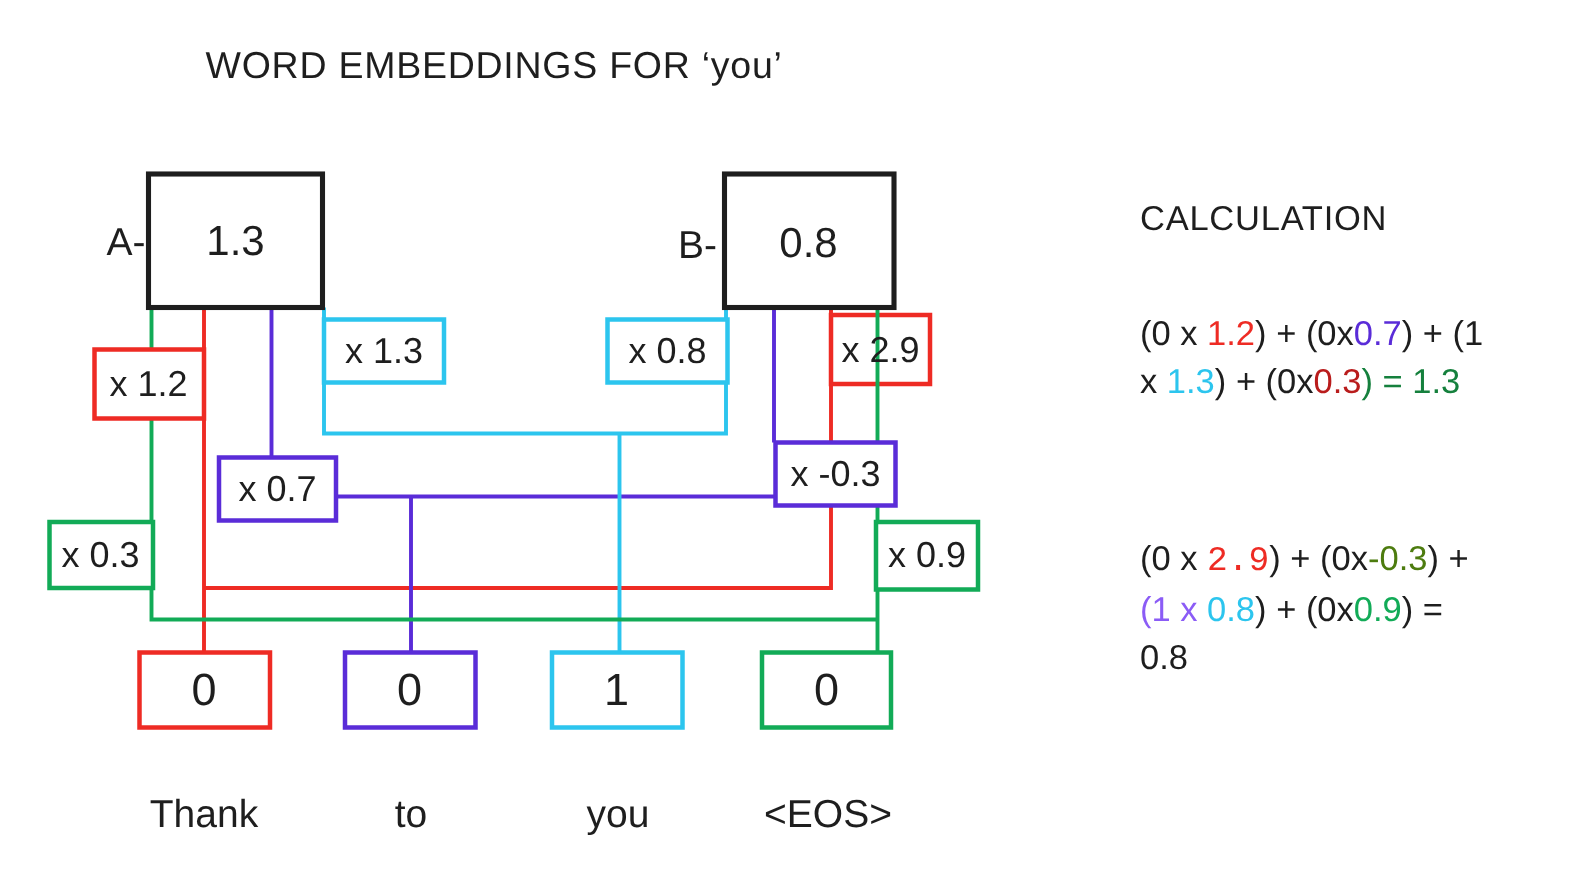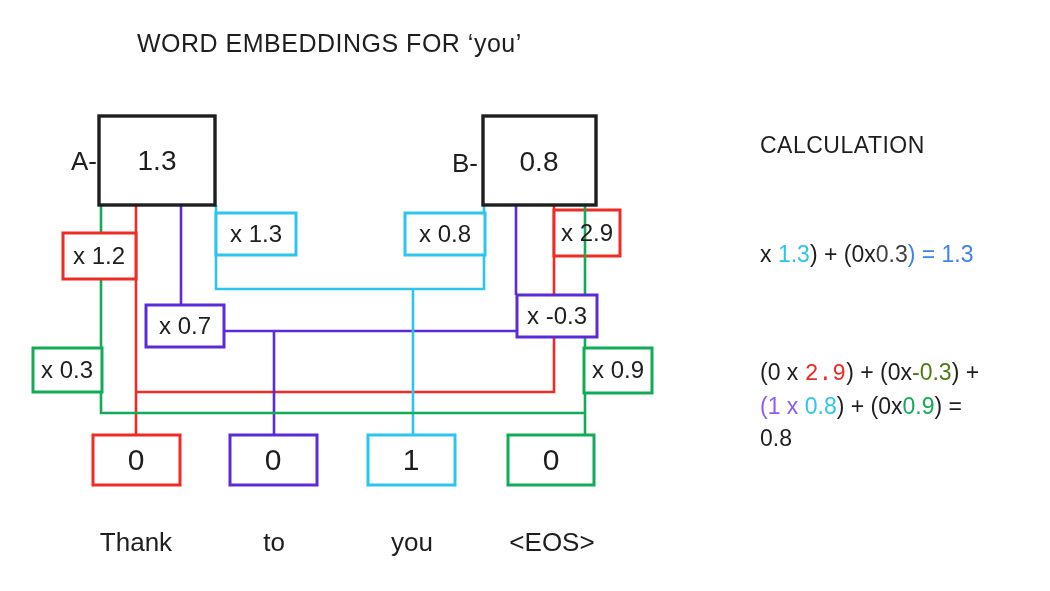--- a/index.html
+++ b/index.html
@@ -70,22 +70,22 @@
     <text x="274" y="551" font-size="26" text-anchor="middle">to</text>
     <text x="412" y="551" font-size="26" text-anchor="middle">you</text>
     <text x="552" y="551" font-size="26" text-anchor="middle">&lt;EOS&gt;</text>
   </svg>
 
   
   <div class="calc">
     <div class="calc-heading">CALCULATION</div>
 
     <p class="formula">
-      <br>
-      <span class="fline"><span style="color: rgb(30, 30, 30);">x </span><span style="color: rgb(44, 197, 238);">1.3</span><span style="color: rgb(30, 30, 30);">) + (0x</span><span style="color: #404040;">0.3</span><span style="color: #3b82f6;">) = 1.3</span></span>
+      <span class="fline"><span style="color: rgb(30, 30, 30);">(0 x </span><span style="color: rgb(238, 43, 36);">1.2</span><span style="color: rgb(30, 30, 30);">) + (0x</span><span style="color: rgb(90, 44, 216);">0.7</span><span style="color: rgb(30, 30, 30);">) + (1</span></span><br>
+      <span class="fline"><span style="color: rgb(30, 30, 30);">x </span><span style="color: rgb(44, 197, 238);">1.3</span><span style="color: rgb(30, 30, 30);">) + (0x</span><span style="color: #b91c1c;">0.3</span><span style="color: #15803d;">) = 1.3</span></span>
     </p>
 
     <p class="formula formula-b">
       <span class="fline"><span style="color: rgb(30, 30, 30);">(0 x </span><span style="color: rgb(238, 43, 36); font-family: Liberation Mono, monospace;">2.9</span><span style="color: rgb(30, 30, 30);">) + (0x</span><span style="color: #4d7c0f;">-0.3</span><span style="color: rgb(30, 30, 30);">) +</span></span><br>
       <span class="fline"><span style="color: #8b5cf6;">(1 x </span><span style="color: rgb(44, 197, 238);">0.8</span><span style="color: rgb(30, 30, 30);">) + (0x</span><span style="color: rgb(18, 171, 87); margin-top: 44px;">0.9</span><span style="color: rgb(30, 30, 30);">) =</span></span><br>
       <span class="fline"><span style="color: rgb(30, 30, 30);">0.8</span></span>
     </p>
   </div>
 
 </div>

